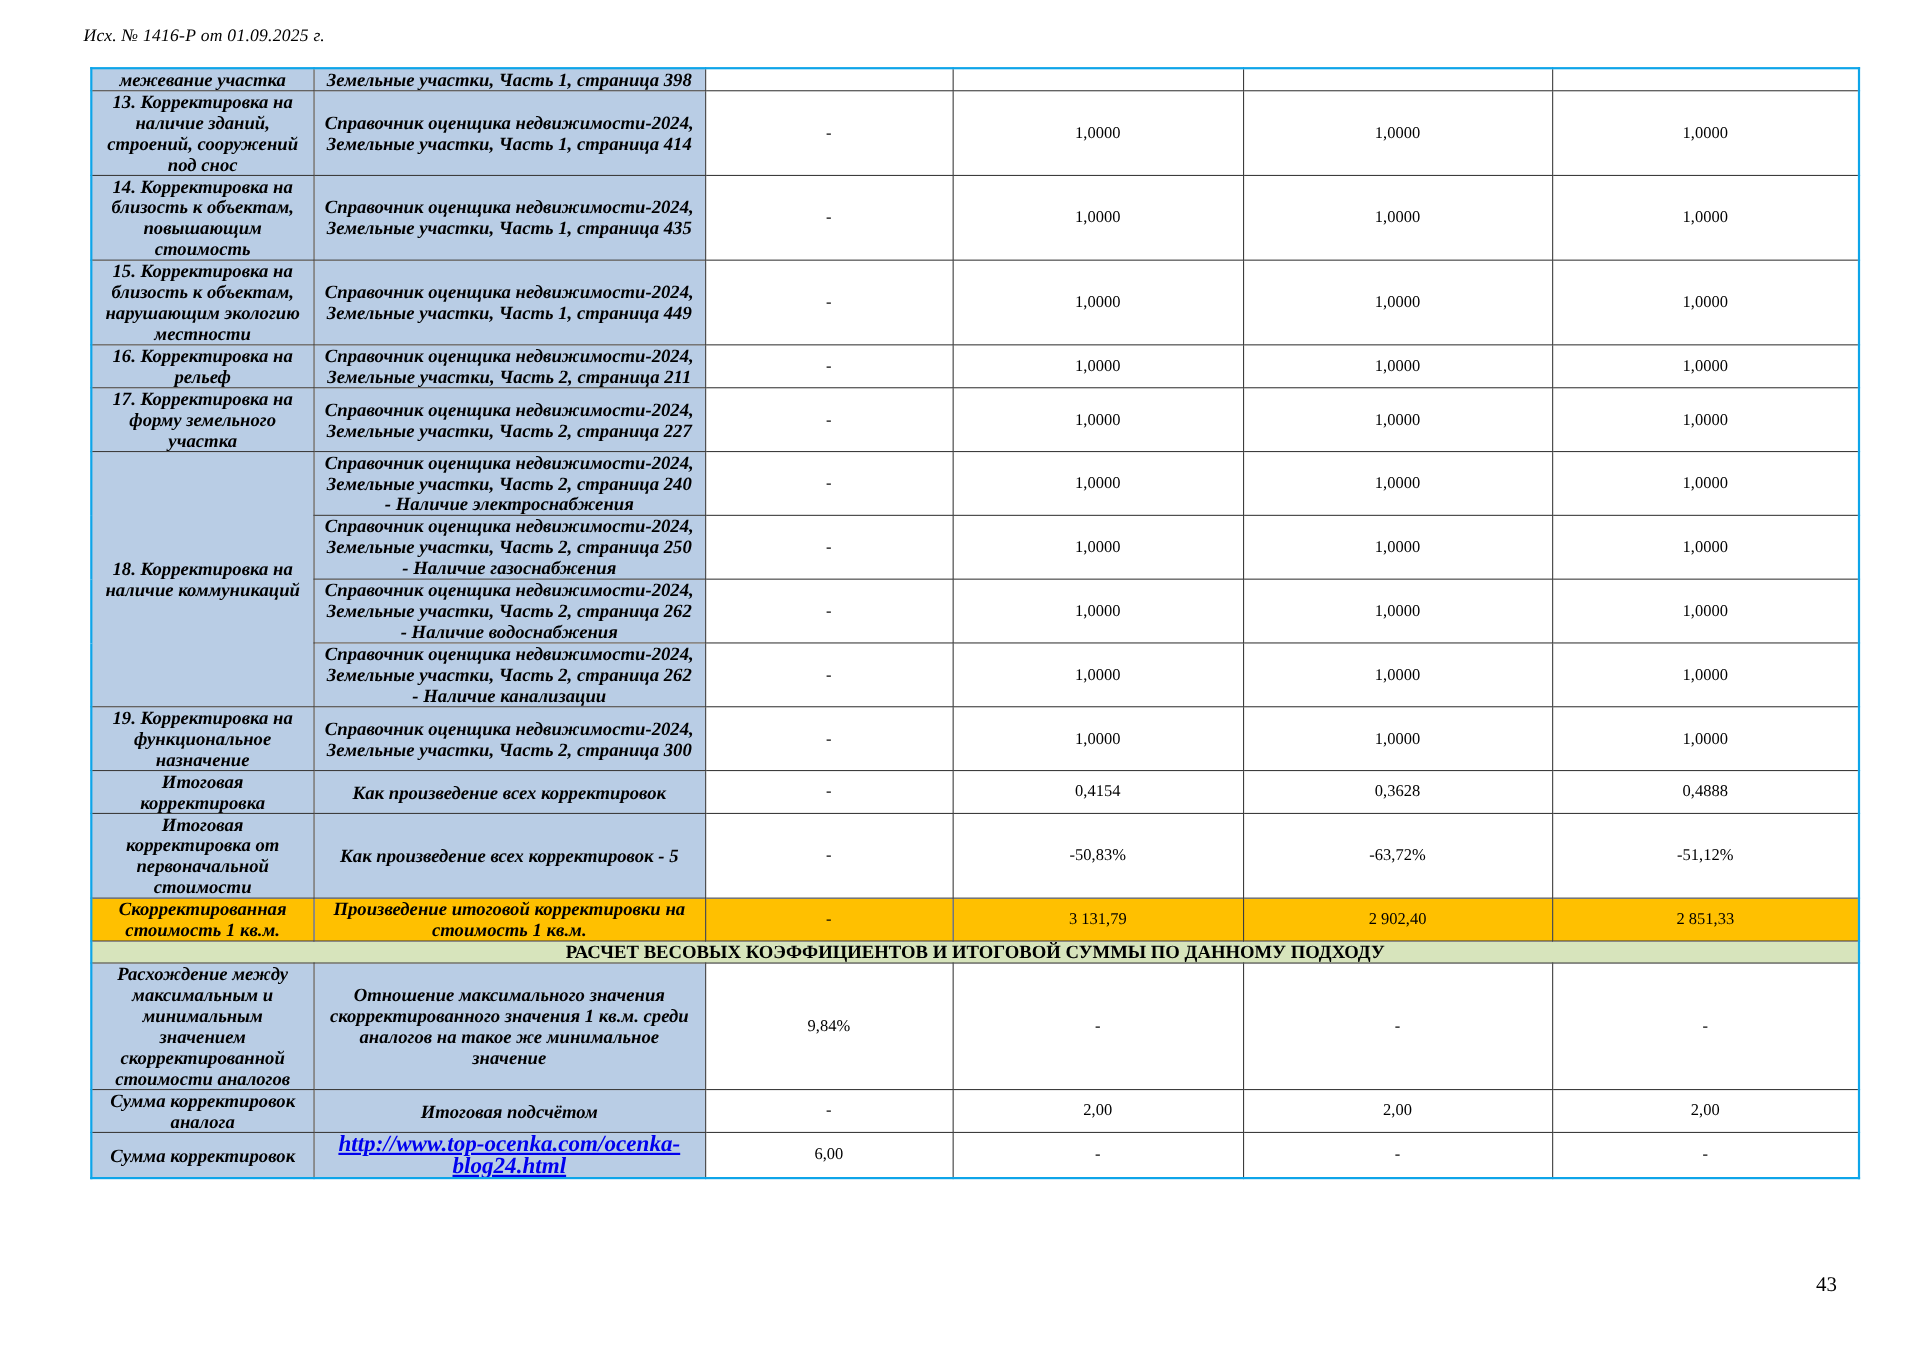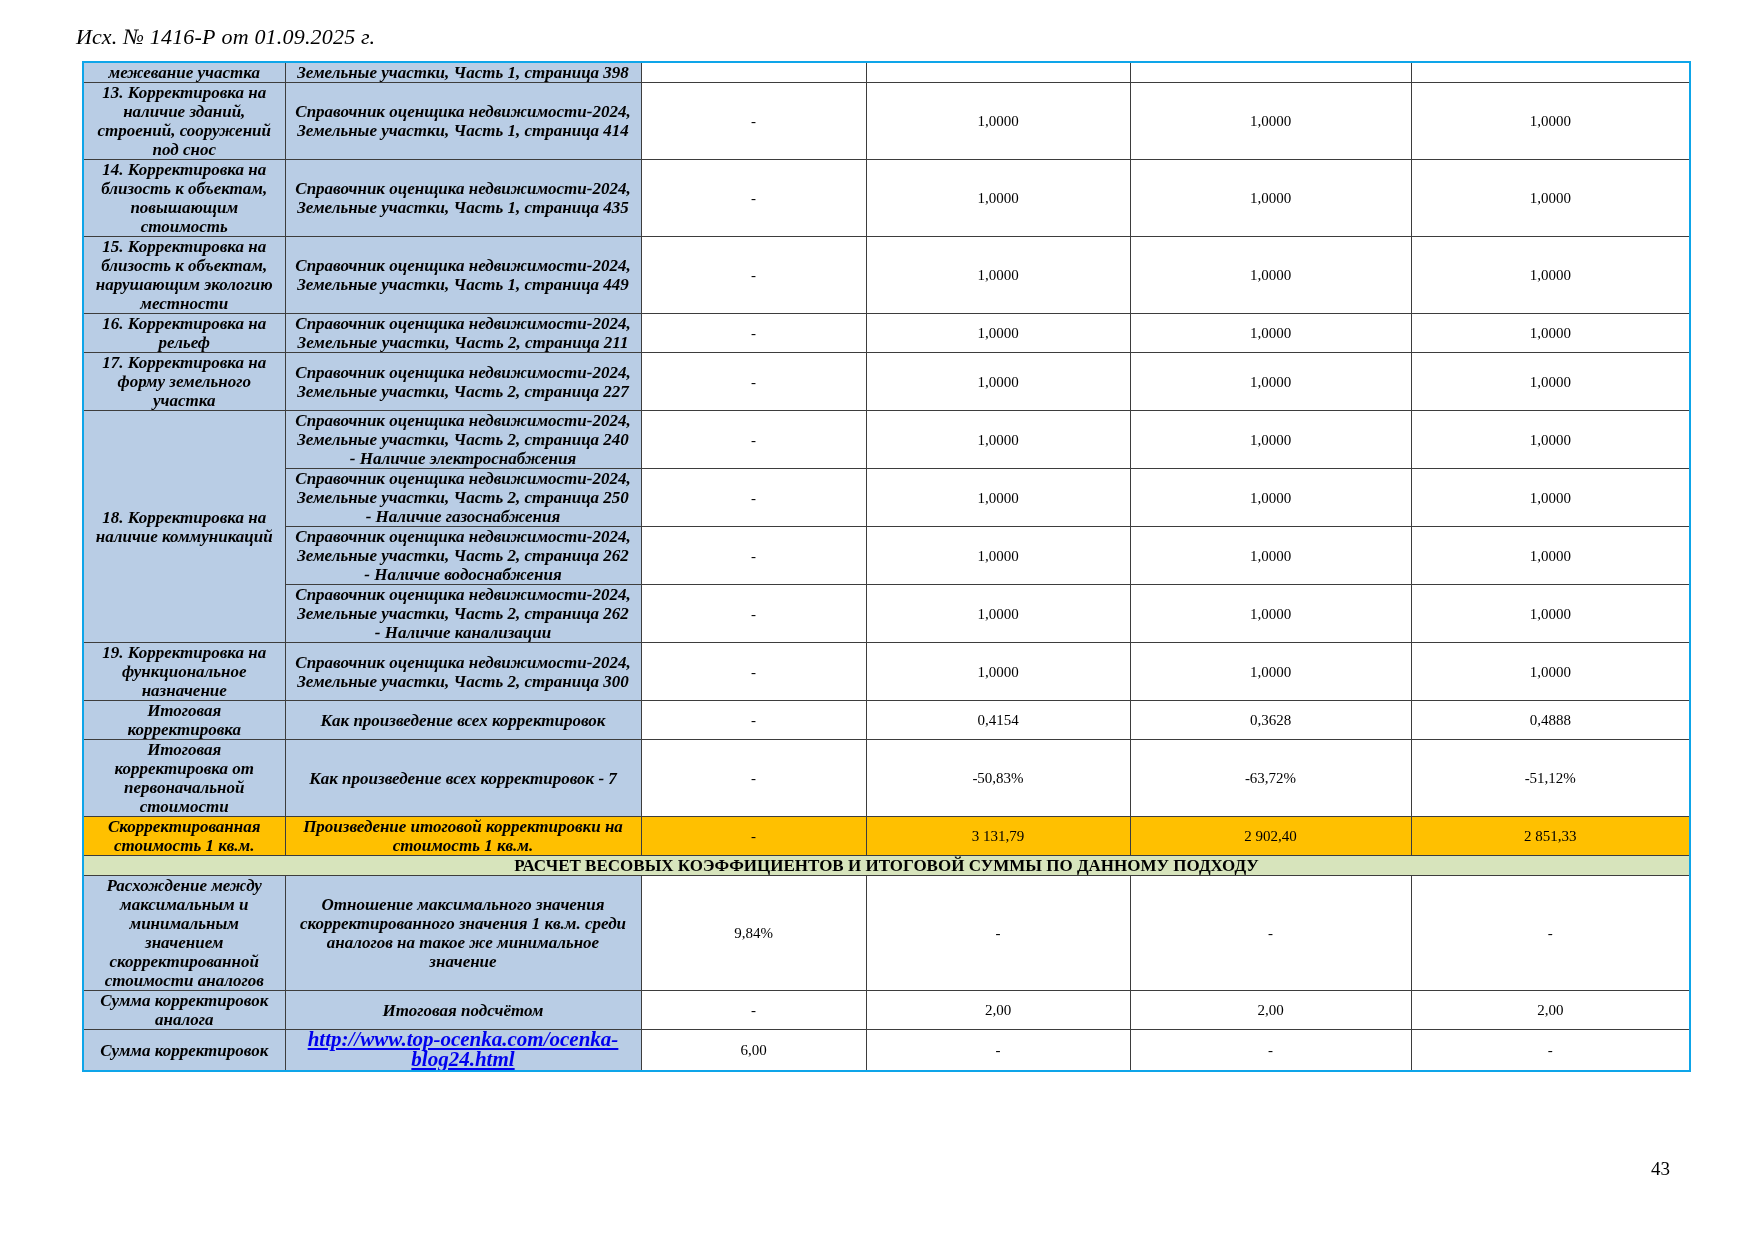--- a/index.html
+++ b/index.html
@@ -15,21 +15,21 @@
     position: relative;
     width: 1755px;
     height: 1241px;
     overflow: hidden;
   }
   .doc-header {
     position: absolute;
     left: 76px;
     top: 24px;
     font-style: italic;
-    font-size: 22px;
+    font-size: 16px;
     letter-spacing: 0.2px;
     white-space: nowrap;
   }
   table.main-table {
     position: absolute;
     left: 63px;
     top: 61px;
     border-collapse: collapse;
     table-layout: fixed;
     width: 1607px;
@@ -223,21 +223,21 @@
           <td class="value-cell">-</td>
           <td class="value-cell">0,4154</td>
           <td class="value-cell">0,3628</td>
           <td class="value-cell">0,4888</td>
         </tr>
         <tr>
           <td class="label-cell">Итоговая
 корректировка от
 первоначальной
 стоимости</td>
-          <td class="source-cell">Как произведение всех корректировок - 7</td>
+          <td class="source-cell">Как произведение всех корректировок - 5</td>
           <td class="value-cell">-</td>
           <td class="value-cell">-50,83%</td>
           <td class="value-cell">-63,72%</td>
           <td class="value-cell">-51,12%</td>
         </tr>
         <tr class="orange">
           <td class="label-cell">Скорректированная
 стоимость 1 кв.м.</td>
           <td class="source-cell">Произведение итоговой корректировки на
 стоимость 1 кв.м.</td>

